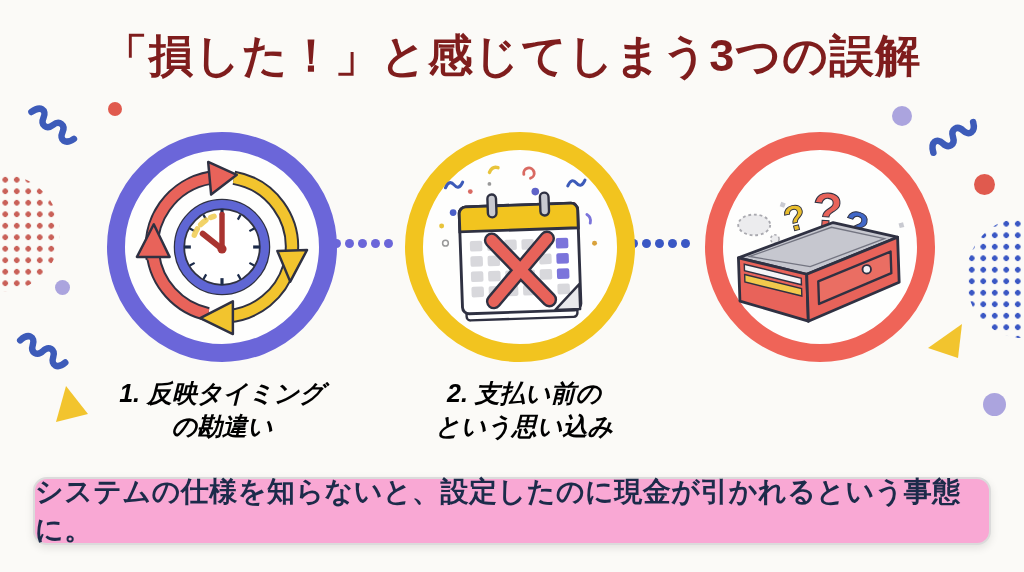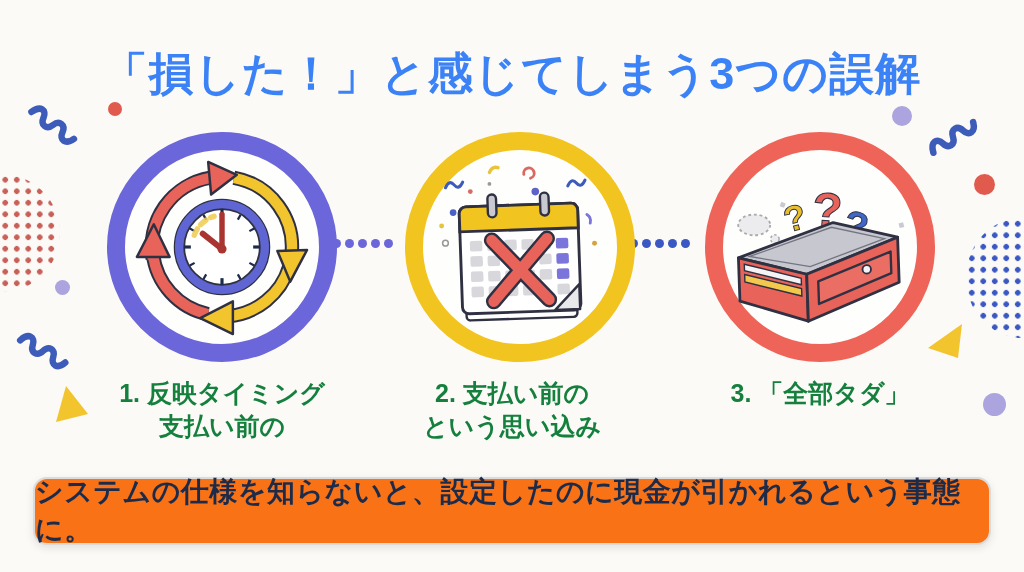--- a/index.html
+++ b/index.html
@@ -4,36 +4,36 @@
 <style>
   html,body{margin:0;padding:0;background:#e9e9e9;}
   .canvas{
     position:relative;width:1024px;height:572px;overflow:hidden;
     background:#FBFAF7;
     font-family:"Liberation Sans","DejaVu Sans",sans-serif;
     color:#1C2B4A;
   }
   .page-title{
     position:absolute;top:26px;left:0;right:0;text-align:center;
-    font-size:45px;font-weight:800;letter-spacing:1px;color:#3b82f6;margin-top:18px;
+    font-size:45px;font-weight:800;letter-spacing:1px;color:#7f1d1d;
   }
   .ring{
     position:absolute;width:194px;height:194px;border-radius:50%;
     border:18px solid #6B66D9;background:#FEFEFD;
     display:flex;align-items:center;justify-content:center;
   }
   .item-label{
     position:absolute;width:320px;text-align:center;
-    font-size:25px;font-weight:800;line-height:1.32;color:#15803d;
+    font-size:25px;font-weight:800;line-height:1.32;color:#000000;font-style:italic;
   }
   .dots{position:absolute;top:239px;display:flex;gap:4px;}
   .dot{width:9px;height:9px;border-radius:50%;background:#6B66D9;}
   .banner{
     position:absolute;left:33px;top:477px;width:954px;height:64px;
-    background:#f97316;border:2px solid #DBDBDB;border-radius:14px;
+    background:#f9a8d4;border:2px solid #DBDBDB;border-radius:14px;
     box-shadow:0 3px 8px rgba(0,0,0,.10);
     display:flex;align-items:center;justify-content:center;
   }
   .banner-text{font-size:28px;font-weight:800;letter-spacing:.5px;color:#1C2B4A;}
   .deco{position:absolute;}
   .circle-dot{border-radius:50%;}
   .dotgrid{
     position:absolute;border-radius:50%;
     background-image:radial-gradient(circle,var(--dgc) 2.5px,transparent 3px);
     background-size:11.5px 11.5px;
@@ -216,27 +216,26 @@
         <polygon points="20,114 80,131 80,139 20,122" fill="#F2C94C" stroke="#2F3142" stroke-width="1.5"></polygon>
         <polygon points="86,116 184,80 184,128 86,166" fill="#E8635A" stroke="#2F3142" stroke-width="3" stroke-linejoin="round"></polygon>
         <polygon points="98,124 176,95 176,118 98,148" fill="#EA6E63" stroke="#2F3142" stroke-width="2.5" stroke-linejoin="round"></polygon>
         <circle cx="150" cy="113" r="4.5" fill="#F4F4F6" stroke="#2F3142" stroke-width="2"></circle>
       </g>
     </svg>
   </div>
 
   <div class="item-label" style="left:62px;top:377px;">
     <div>1. 反映タイミング</div>
-    <div>支払い前の</div>
-  </div>
-  <div class="item-label" style="left:352px;top:377px;">
+    <div>の勘違い</div>
+  </div>
+  <div class="item-label" style="left:364px;top:377px;">
     <div>2. 支払い前の</div>
     <div>という思い込み</div>
   </div>
   <div class="item-label" style="left:660px;top:377px;">
-    <div>3. 「全部タダ」</div>
   </div>
 
   <div class="banner">
     <div class="banner-text">システムの仕様を知らないと、設定したのに現金が引かれるという事態に。</div>
   </div>
 
 </div>
 
 </body></html>

